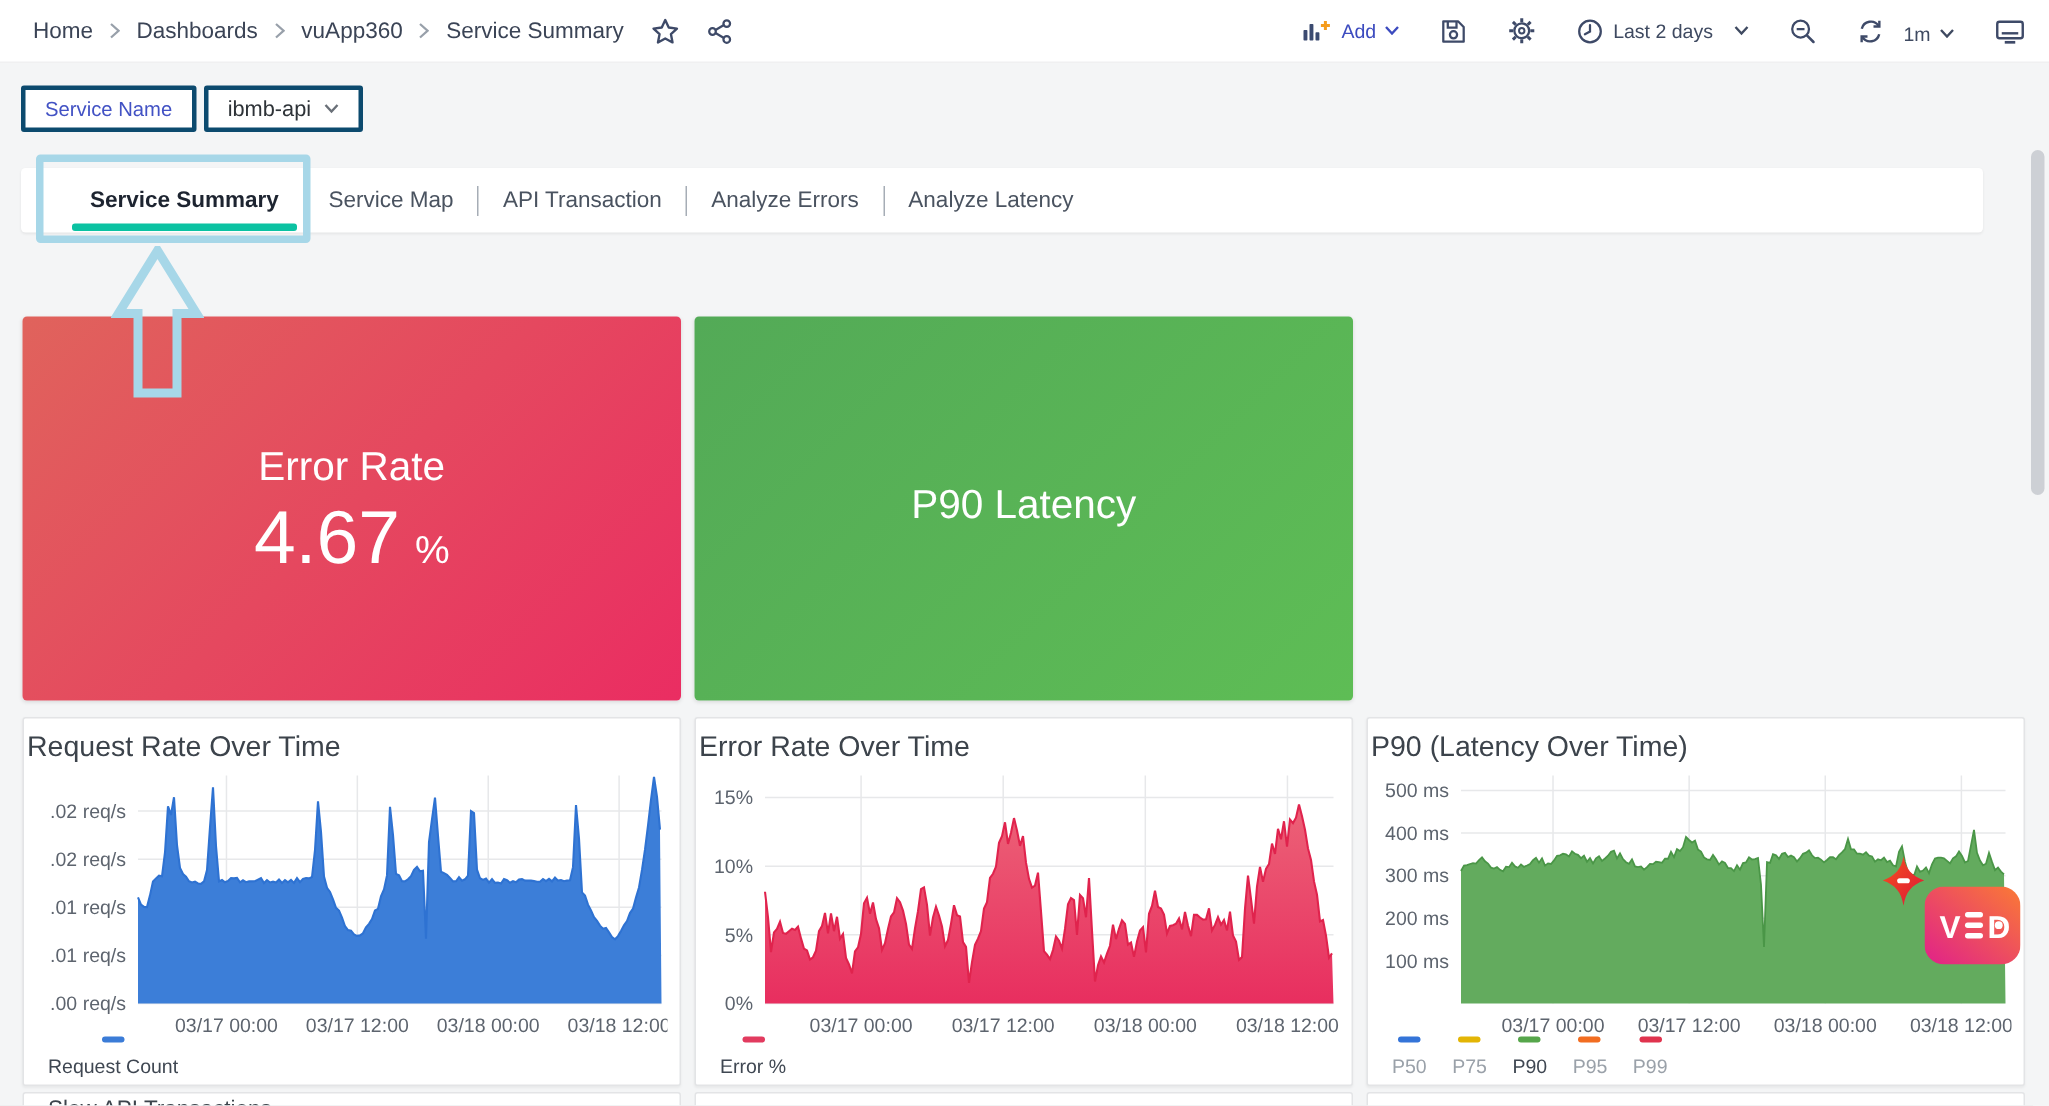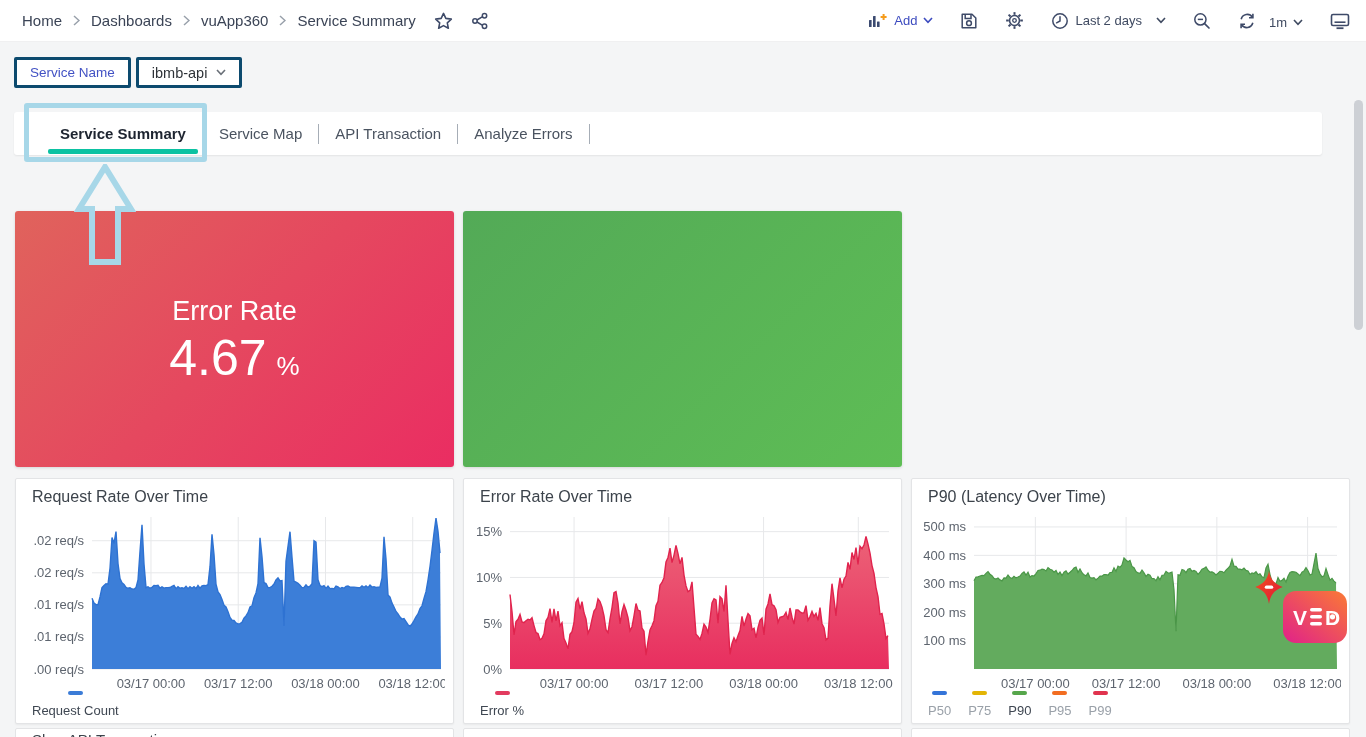--- a/index.html
+++ b/index.html
@@ -50,21 +50,21 @@
   .stat-title { font-size:27px; margin-bottom:6px; }
   .stat-value { display:flex; align-items:baseline; gap:10px; }
   .stat-value .num { font-size:50px; line-height:1; }
   .stat-value .unit { font-size:26px; }
 
   
   .charts-row { position:absolute; top:478px; left:15px; width:1335px; height:246px;
                 display:grid; grid-template-columns:repeat(3,1fr); gap:9px; }
   .chart-panel { position:relative; background:#fff; border:1px solid #e3e4e6; border-radius:2px;
                  box-shadow:0 1px 2px rgba(0,0,0,.05); }
-  .chart-title { position:absolute; top:9px; left:16px; font-size:16px; color:#3c434b;text-align:right; }
+  .chart-title { position:absolute; top:9px; left:2px; font-size:19px; color:#3c434b;text-align:right; }
   .chart-host { position:absolute; left:8px; right:8px; top:30px; height:186px; }
   .chart-host svg text.axis { font-size:13px; fill:#5d646e; font-family:"Liberation Sans",sans-serif; }
   .legend { position:absolute; left:16px; bottom:5px; display:flex; gap:22px; font-size:13px;
             color:#3f4752; align-items:center; }
   .legend-item { display:flex; align-items:center; gap:8px; cursor:pointer;flex-direction:column; }
   .legend-item .sw { width:15px; height:4px; border-radius:2px; }
   .legend-item.muted .lab { color:#9aa1a9; }
 
   
   .peek-row { position:absolute; top:728px; left:15px; width:1335px; height:30px;
@@ -217,36 +217,40 @@
       </button>
     <span class="sep"></span>
     <button class="tab">
         <span>API Transaction</span>
       </button>
     <span class="sep"></span>
     <button class="tab">
         <span>Analyze Errors</span>
       </button>
     <span class="sep"></span>
+    <button class="tab">
+        <span>Analyze Latency</span>
+      </button>
   </div>
 
   <div class="annotation-box"></div>
   <svg class="annotation-arrow" width="62" height="102" viewBox="0 0 62 102">
     <polygon points="31,3 5,45 18,45 18,98 44,98 44,45 57,45" fill="none" stroke="#a7d7e8" stroke-width="6" stroke-linejoin="miter"></polygon>
   </svg>
 
   <section class="stats-row">
     <div class="stat-panel" style="background: linear-gradient(135deg, rgb(224, 99, 92), rgb(234, 45, 98));">
       <div class="stat-title">Error Rate</div>
       <div class="stat-value">
           <span class="num">4.67</span>
           <span class="unit">%</span>
         </div>
     </div>
     <div class="stat-panel" style="background: linear-gradient(135deg, rgb(83, 170, 87), rgb(94, 189, 85));">
+      <div class="stat-title">P90 Latency</div>
     </div>
   </section>
 
   <section class="charts-row">
     <div class="chart-panel">
       <div class="chart-title">Request Rate Over Time</div>
       <div class="chart-host"><svg width="421" height="186" viewBox="0 0 421 186">
             <defs></defs>
             <line x1="126.981" y1="8" x2="126.981" y2="160" stroke="#e7e8ea" stroke-width="1"></line>
             <line x1="214.231" y1="8" x2="214.231" y2="160" stroke="#e7e8ea" stroke-width="1"></line>

